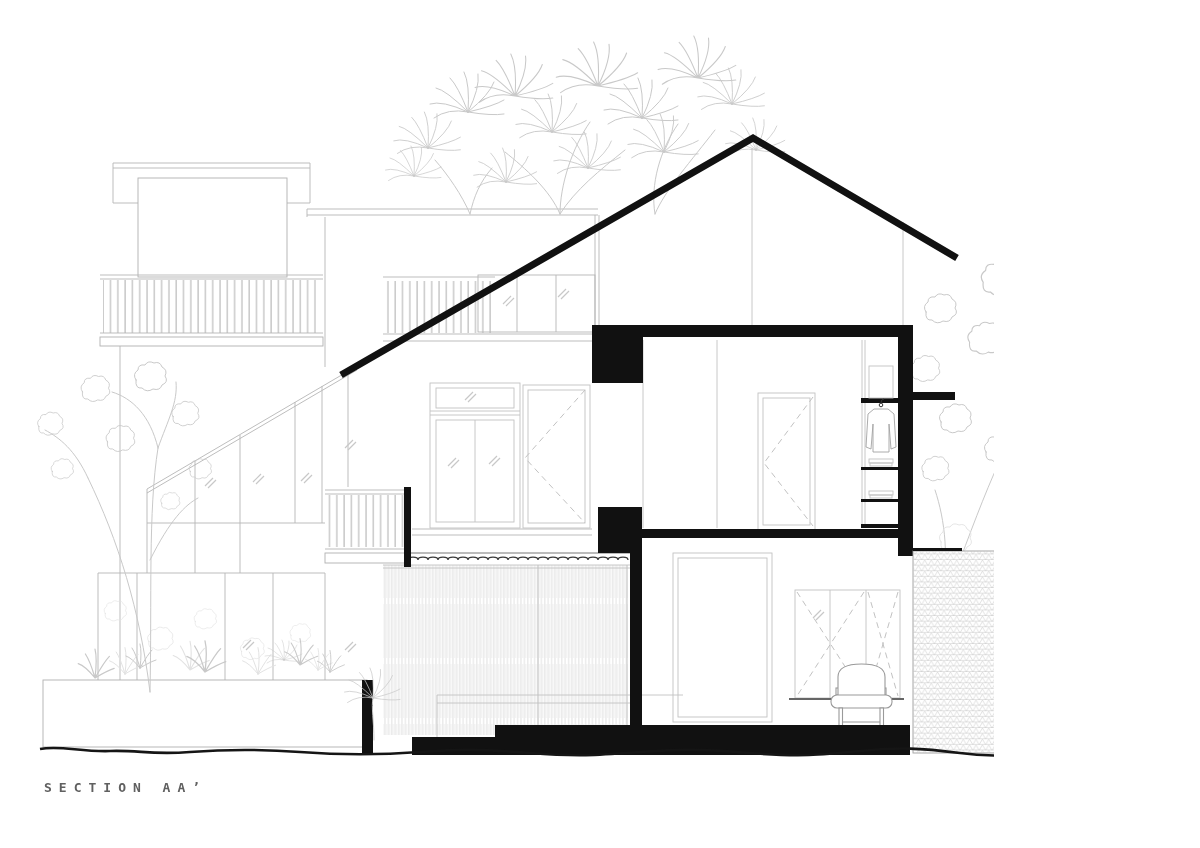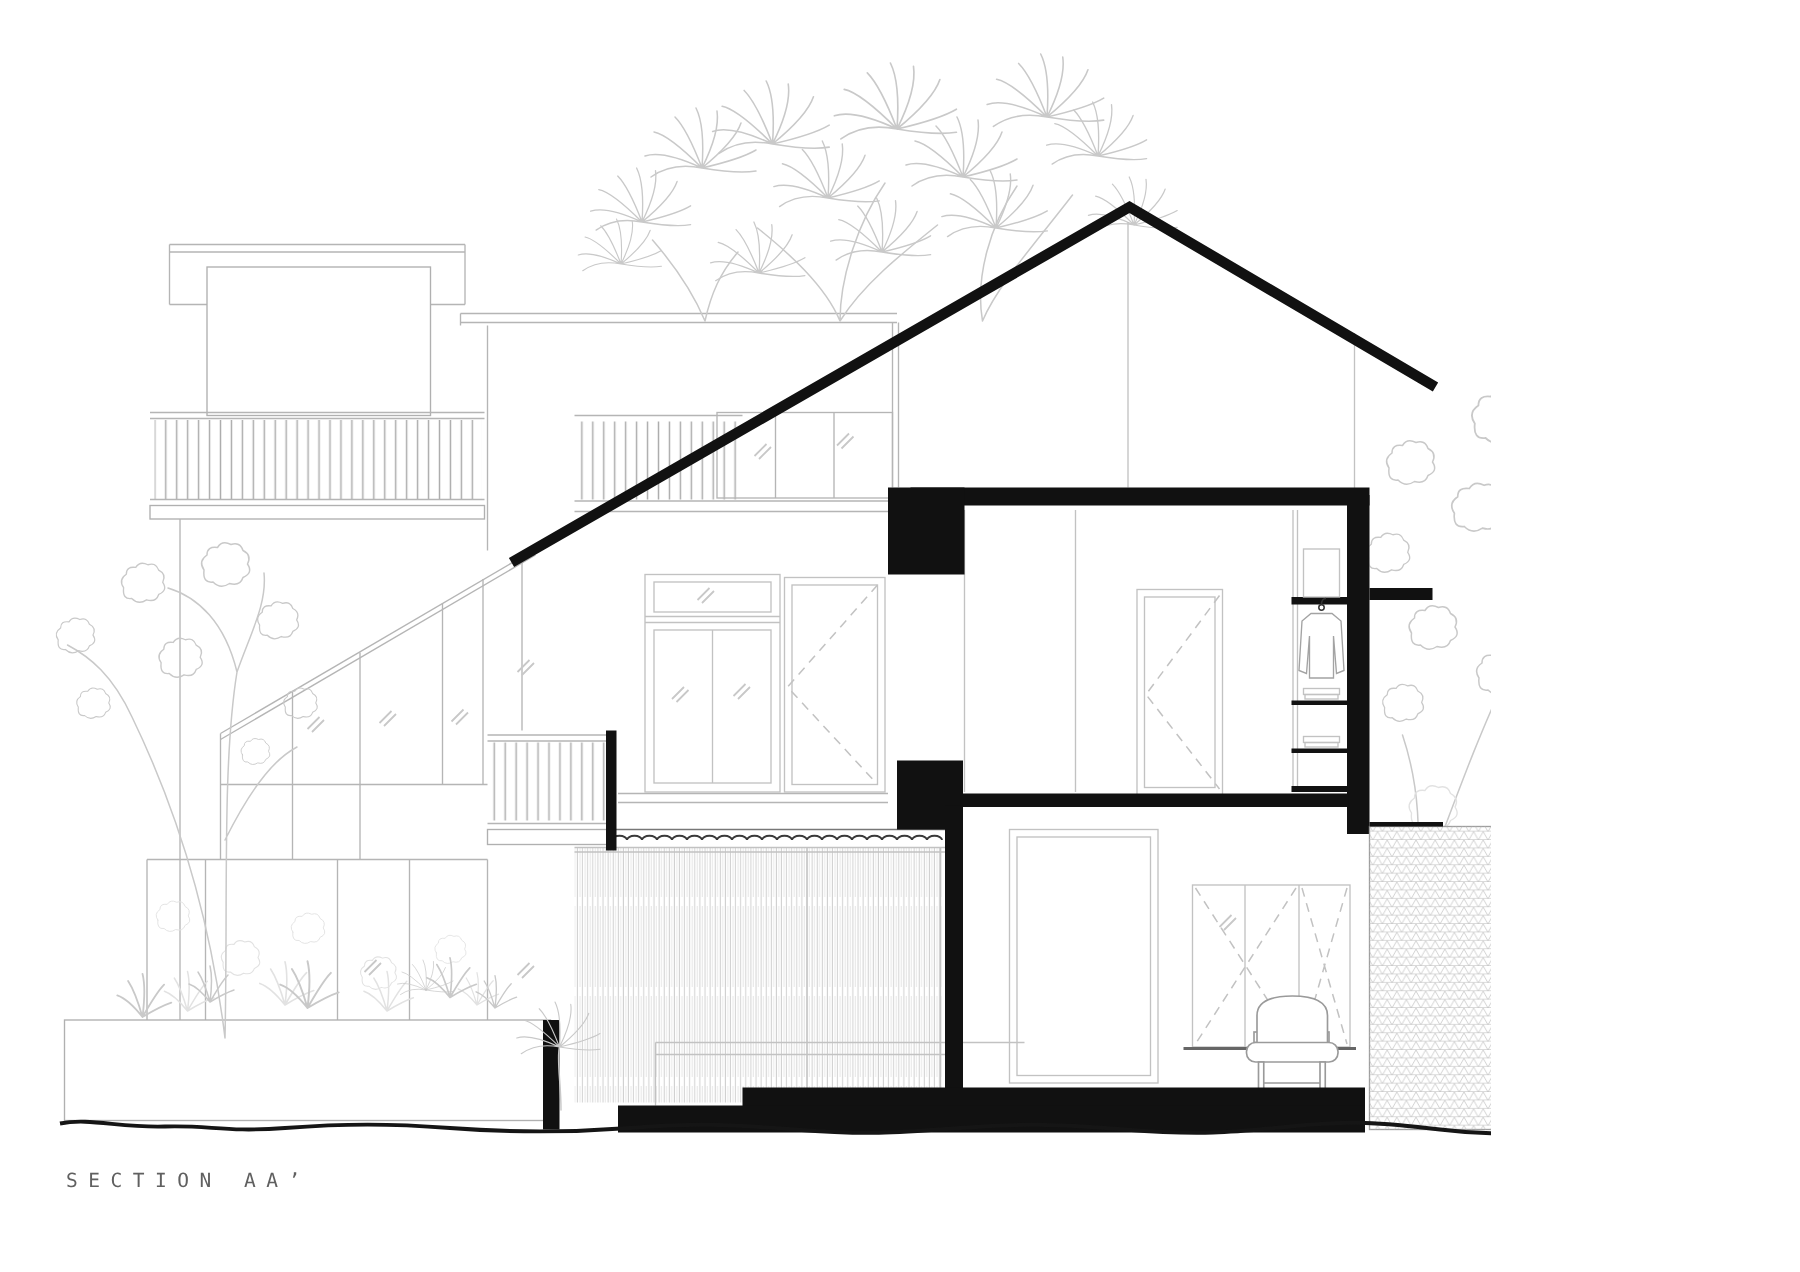--- a/index.html
+++ b/index.html
@@ -1,18 +1,18 @@
 <!DOCTYPE html>
 <html style="--ink: #111111; --outline: #9a9a9a; --light: #c6c6c6; --faint: #e2e2e2; --title: #606060; --bg: #ffffff;"><head>
 <meta charset="utf-8">
 <style>
   :root{ --ink:#111111; --outline:#9a9a9a; --light:#c6c6c6; --faint:#e2e2e2; --title:#606060; --bg:#ffffff; }
   html,body{margin:0;padding:0;background:var(--bg);}
   .canvas{position:relative;width:994px;height:848px;background:var(--bg);overflow:hidden;
-          font-family:"Liberation Sans",sans-serif;}
+          font-family:"Liberation Sans",sans-serif;font-weight:bold;}
   svg{position:absolute;left:0;top:0;}
   .bgline{stroke:#b5b5b5;stroke-width:0.9;fill:none;}
   .bgfill{stroke:#b0b0b0;stroke-width:0.9;fill:#ffffff;}
   .veg{stroke:#c9c9c9;stroke-width:1;fill:none;stroke-linecap:round;}
   .vegf{stroke:var(--faint);stroke-width:0.9;fill:none;stroke-linecap:round;}
   .ink{fill:var(--ink);stroke:none;}
   .inkline{stroke:var(--ink);stroke-width:7;fill:none;}
   .thin{stroke:#c2c2c2;stroke-width:0.9;fill:none;}
   .dash{stroke:#c2c2c2;stroke-width:1;fill:none;stroke-dasharray:6 4.5;}
   .white{fill:#ffffff;stroke:none;}

